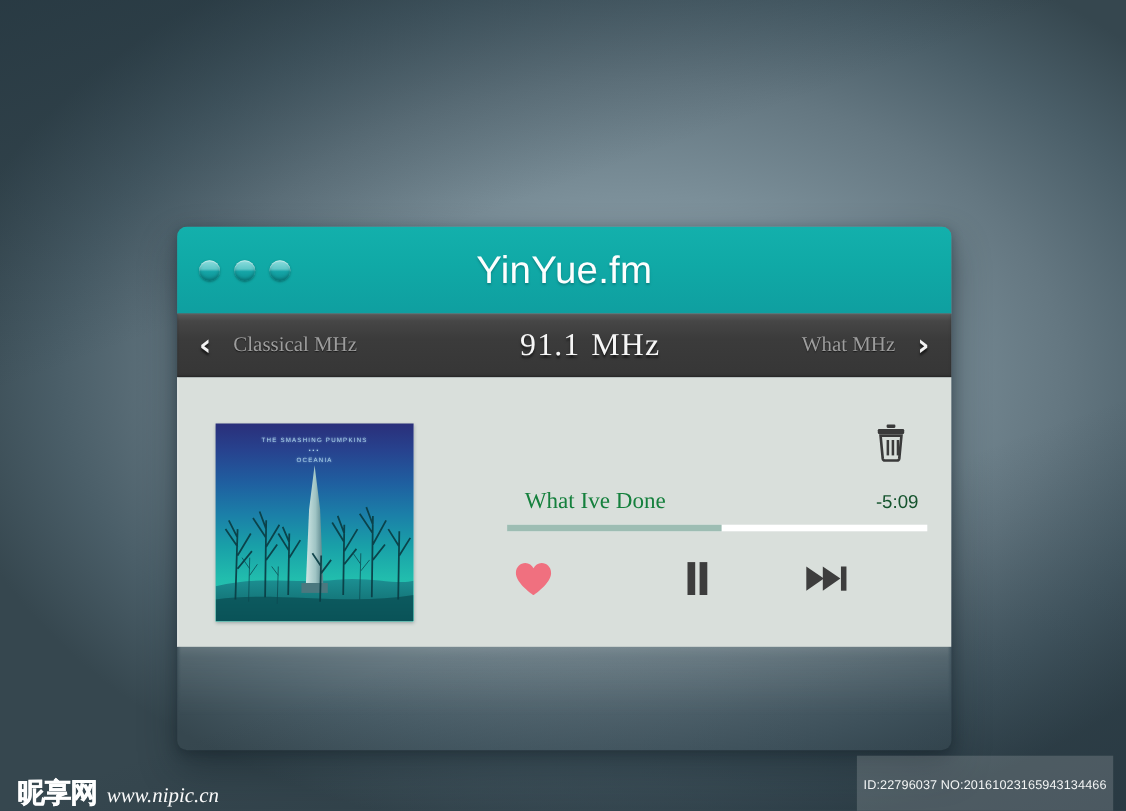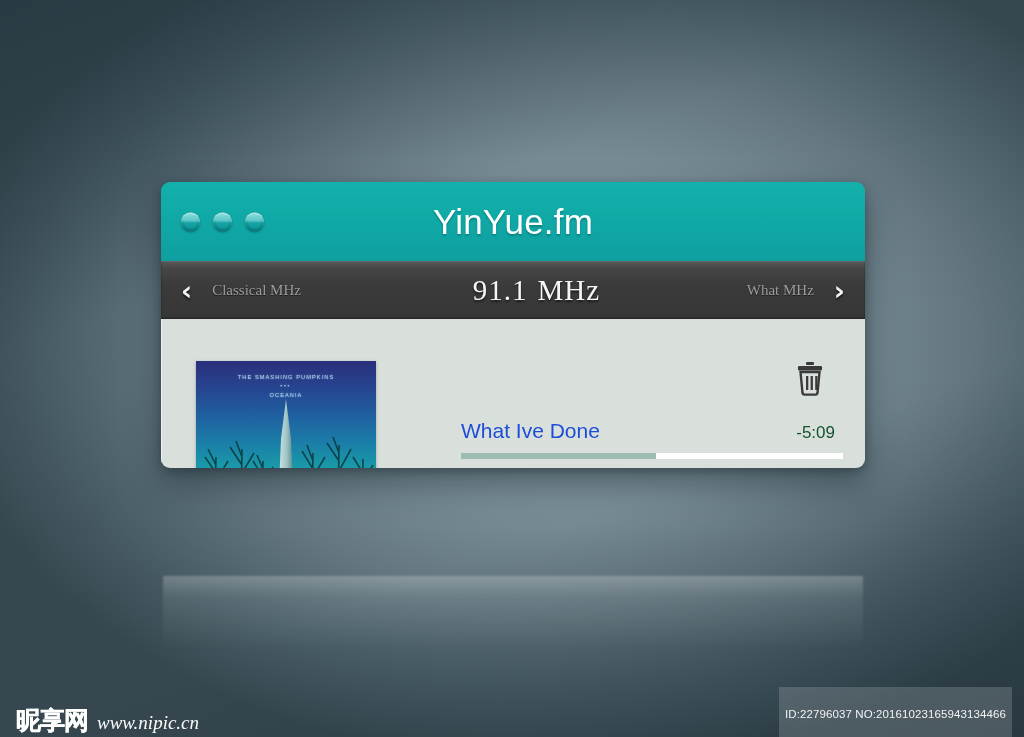--- a/index.html
+++ b/index.html
@@ -34,23 +34,23 @@
     position: absolute;
     inset: 0;
     background: linear-gradient(160deg, rgba(30,48,58,.55) 0%, rgba(40,58,68,0) 32%,
                 rgba(40,58,68,0) 66%, rgba(28,44,54,.5) 100%);
   }
 
   
   #window {
     position: absolute;
     left: 161px;
-    top: 182px;
+    top: 206px;
     width: 704px;
-    height: 286px;
+    height: 476px;
     border-radius: 9px;
     overflow: hidden;
     box-shadow:
       0 16px 34px rgba(18,30,38,.45),
       0 3px 10px rgba(18,30,38,.35);
     z-index: 5;
   }
 
   
   #reflection {
@@ -119,21 +119,21 @@
     line-height: 1;
     font-weight: 700;
     text-shadow: 0 2px 2px rgba(0,0,0,.6);
     cursor: pointer;
     user-select: none;
     font-family: "DejaVu Sans", sans-serif;
   }
 
   .station-label {
     font-family: "Liberation Serif", serif;
-    font-size: 15px;
+    font-size: 19px;
     color: #9d9d9d;
     text-shadow: 0 1px 1px rgba(0,0,0,.6);
     cursor: pointer;
   }
   #prev-station-label { margin-left: 20px; }
   #next-station-label { margin-right: 20px; }
 
   #frequency {
     position: absolute;
     left: 0; right: 0;
@@ -203,23 +203,24 @@
 
   #track-row {
     position: absolute;
     top: 58px;
     left: 0; right: 0;
     display: flex;
     align-items: baseline;
     justify-content: space-between;
   }
   #track-title {
-    font-family: Liberation Sans, sans-serif;
+    font-family: Liberation Serif, serif;
     font-size: 21px;
-    color: #1d4ed8;
+    color: #15803d;
+    margin-left: 16px;
   }
   #track-time {
     font-family: "Liberation Sans", sans-serif;
     font-size: 17px;
     color: #14532d;
     padding-right: 8px;
   }
 
   #progress-track {
     position: absolute;

